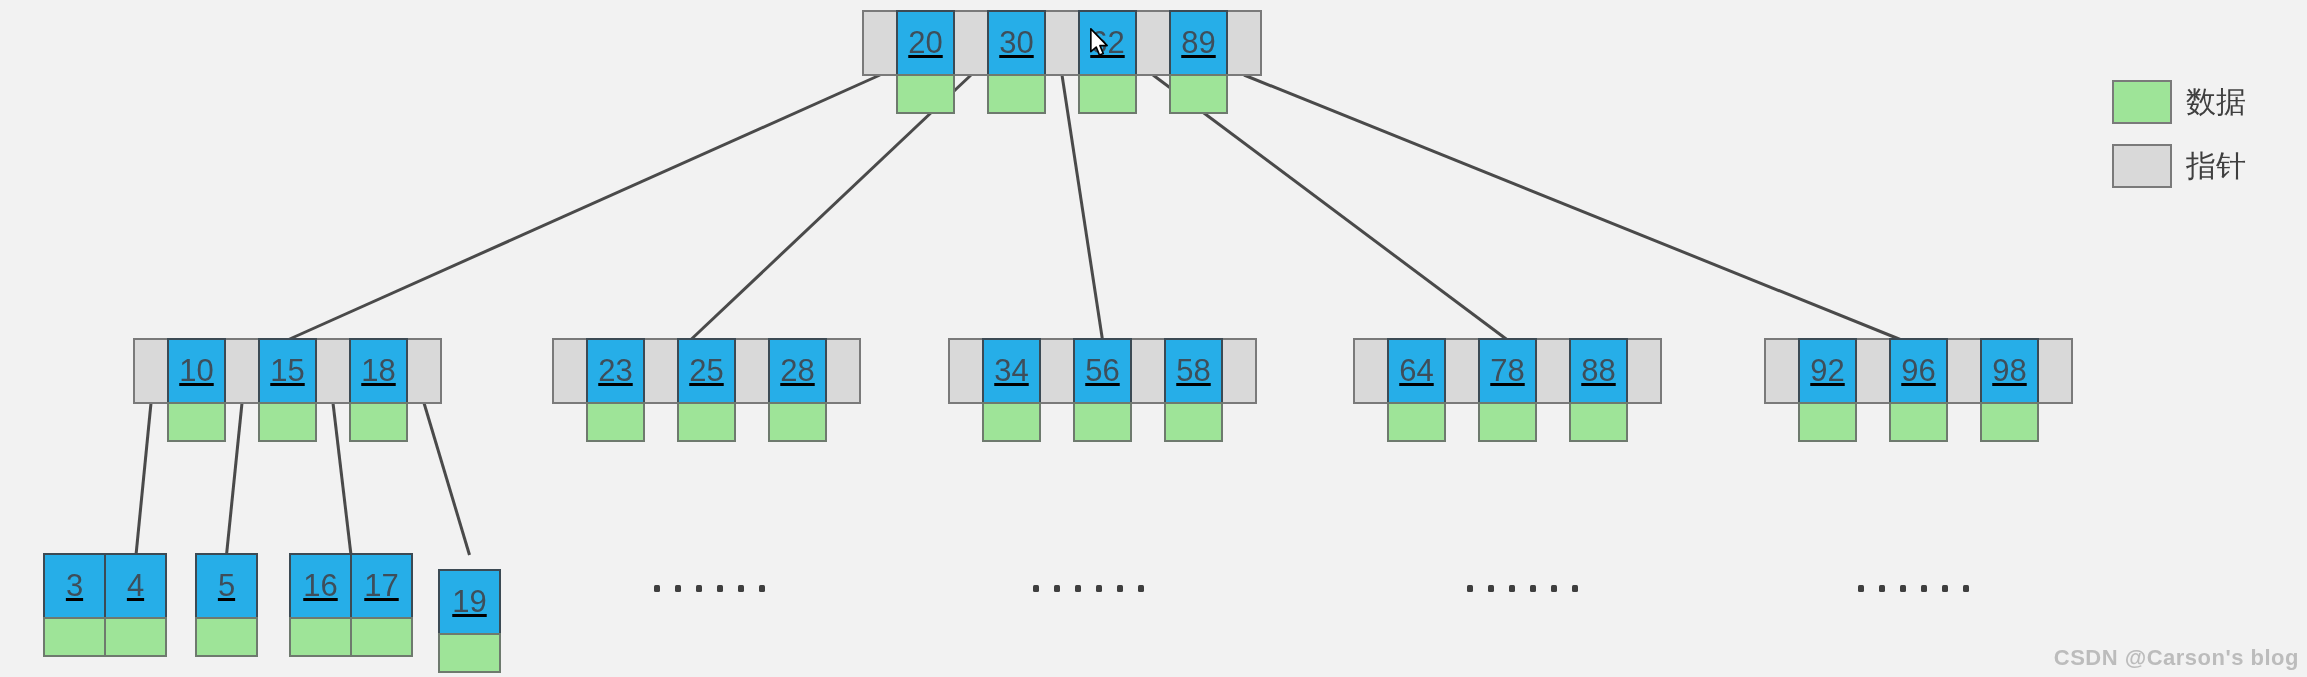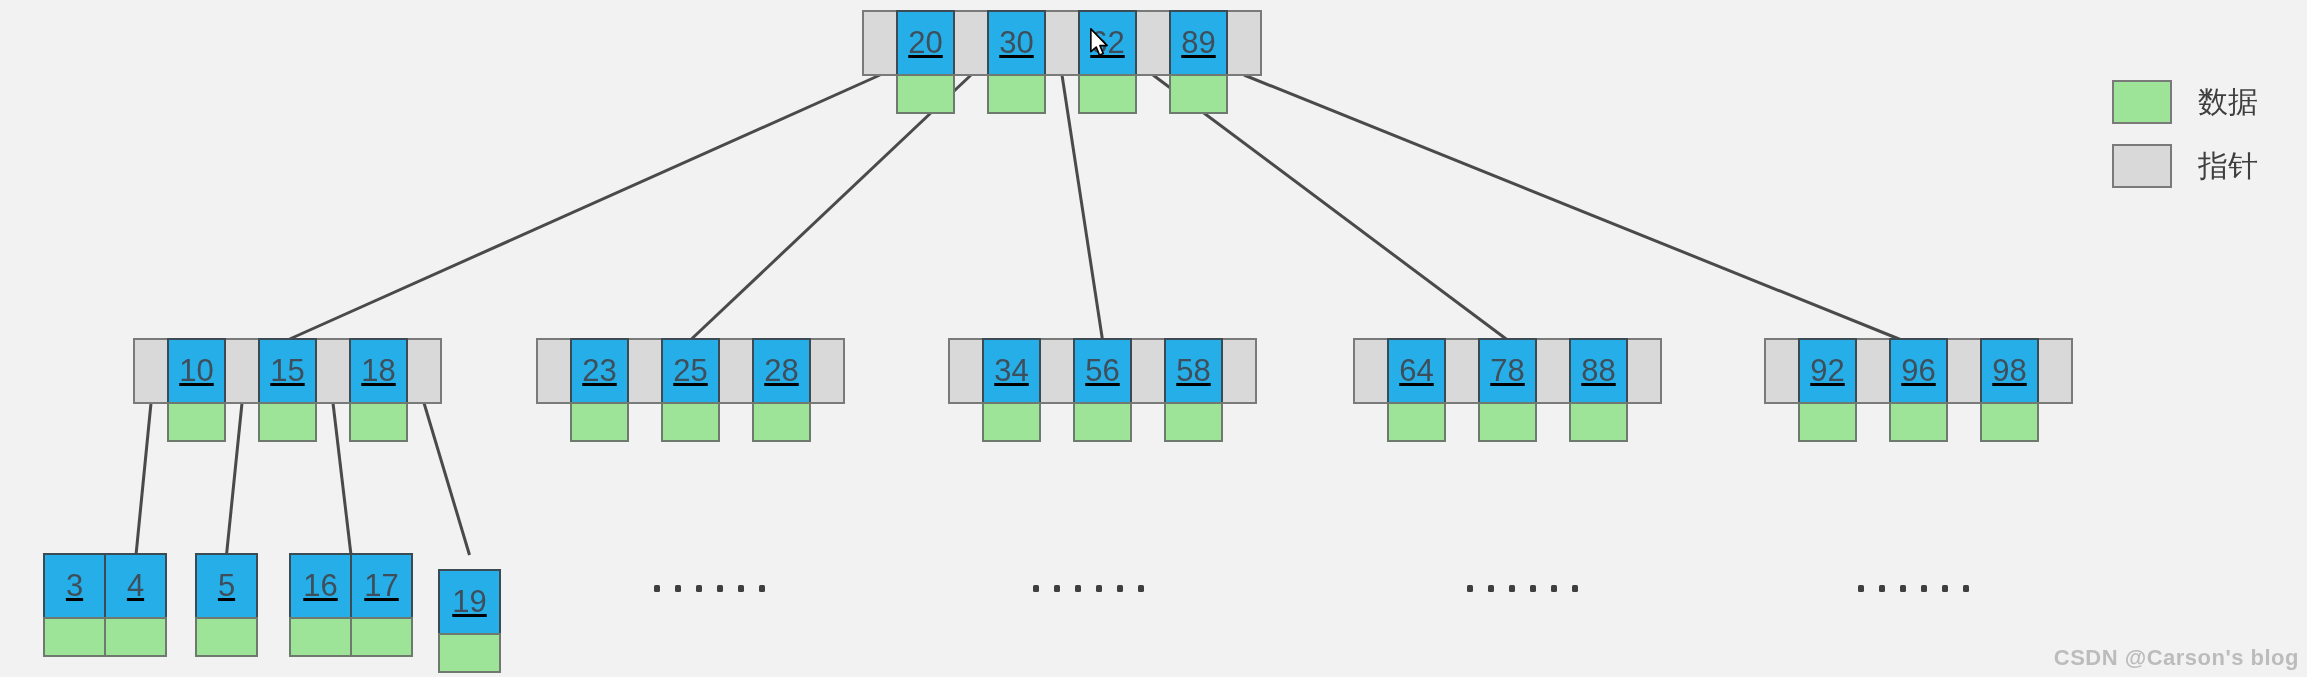--- a/index.html
+++ b/index.html
@@ -21,21 +21,21 @@
     font-size:31px;display:flex;align-items:center;justify-content:center;
   }
   .node.leaf .cell.key{width:63px;}
   .data-cell{
     position:absolute;top:100%;left:-2px;width:calc(100% + 4px);height:40px;
     background:var(--data,#9EE498);border:2px solid #6E7A6E;box-sizing:border-box;
   }
   .dots{position:absolute;display:flex;gap:15px;z-index:2;}
   .dot{width:6px;height:7px;background:#3F3F3F;border-radius:1.5px;}
   .legend{position:absolute;left:2112px;top:80px;display:flex;flex-direction:column;gap:20px;z-index:2;}
-  .legend-row{display:flex;align-items:center;gap:26px;font-family:Liberation Mono, monospace;}
+  .legend-row{display:flex;align-items:center;gap:14px;font-family:Liberation Mono, monospace;}
   .swatch{width:60px;height:44px;border:2px solid #7A7A7A;box-sizing:border-box;}
   .legend-label{font-size:30px;color:#3F3F3F;}
   .watermark{position:absolute;right:8px;bottom:6px;font-size:22px;color:#BCBCBC;letter-spacing:0.5px;z-index:3;font-weight:bold;}
   .cursor{position:absolute;left:1089px;top:28px;z-index:4;}
 </style>
 </head>
 <body>
 
 <div class="canvas">
 
@@ -81,21 +81,21 @@
     </div>
     <div class="node" style="left: 133px; top: 338px;">
       <div class="cell ptr"></div>
       <div class="cell key">10<div class="data-cell"></div></div>
       <div class="cell ptr"></div>
       <div class="cell key">15<div class="data-cell"></div></div>
       <div class="cell ptr"></div>
       <div class="cell key">18<div class="data-cell"></div></div>
       <div class="cell ptr"></div>
     </div>
-    <div class="node" style="left: 536px; top: 338px;">
+    <div class="node" style="left: 552px; top: 338px;">
       <div class="cell ptr"></div>
       <div class="cell key">23<div class="data-cell"></div></div>
       <div class="cell ptr"></div>
       <div class="cell key">25<div class="data-cell"></div></div>
       <div class="cell ptr"></div>
       <div class="cell key">28<div class="data-cell"></div></div>
       <div class="cell ptr"></div>
     </div>
     <div class="node" style="left: 948px; top: 338px;">
       <div class="cell ptr"></div>

